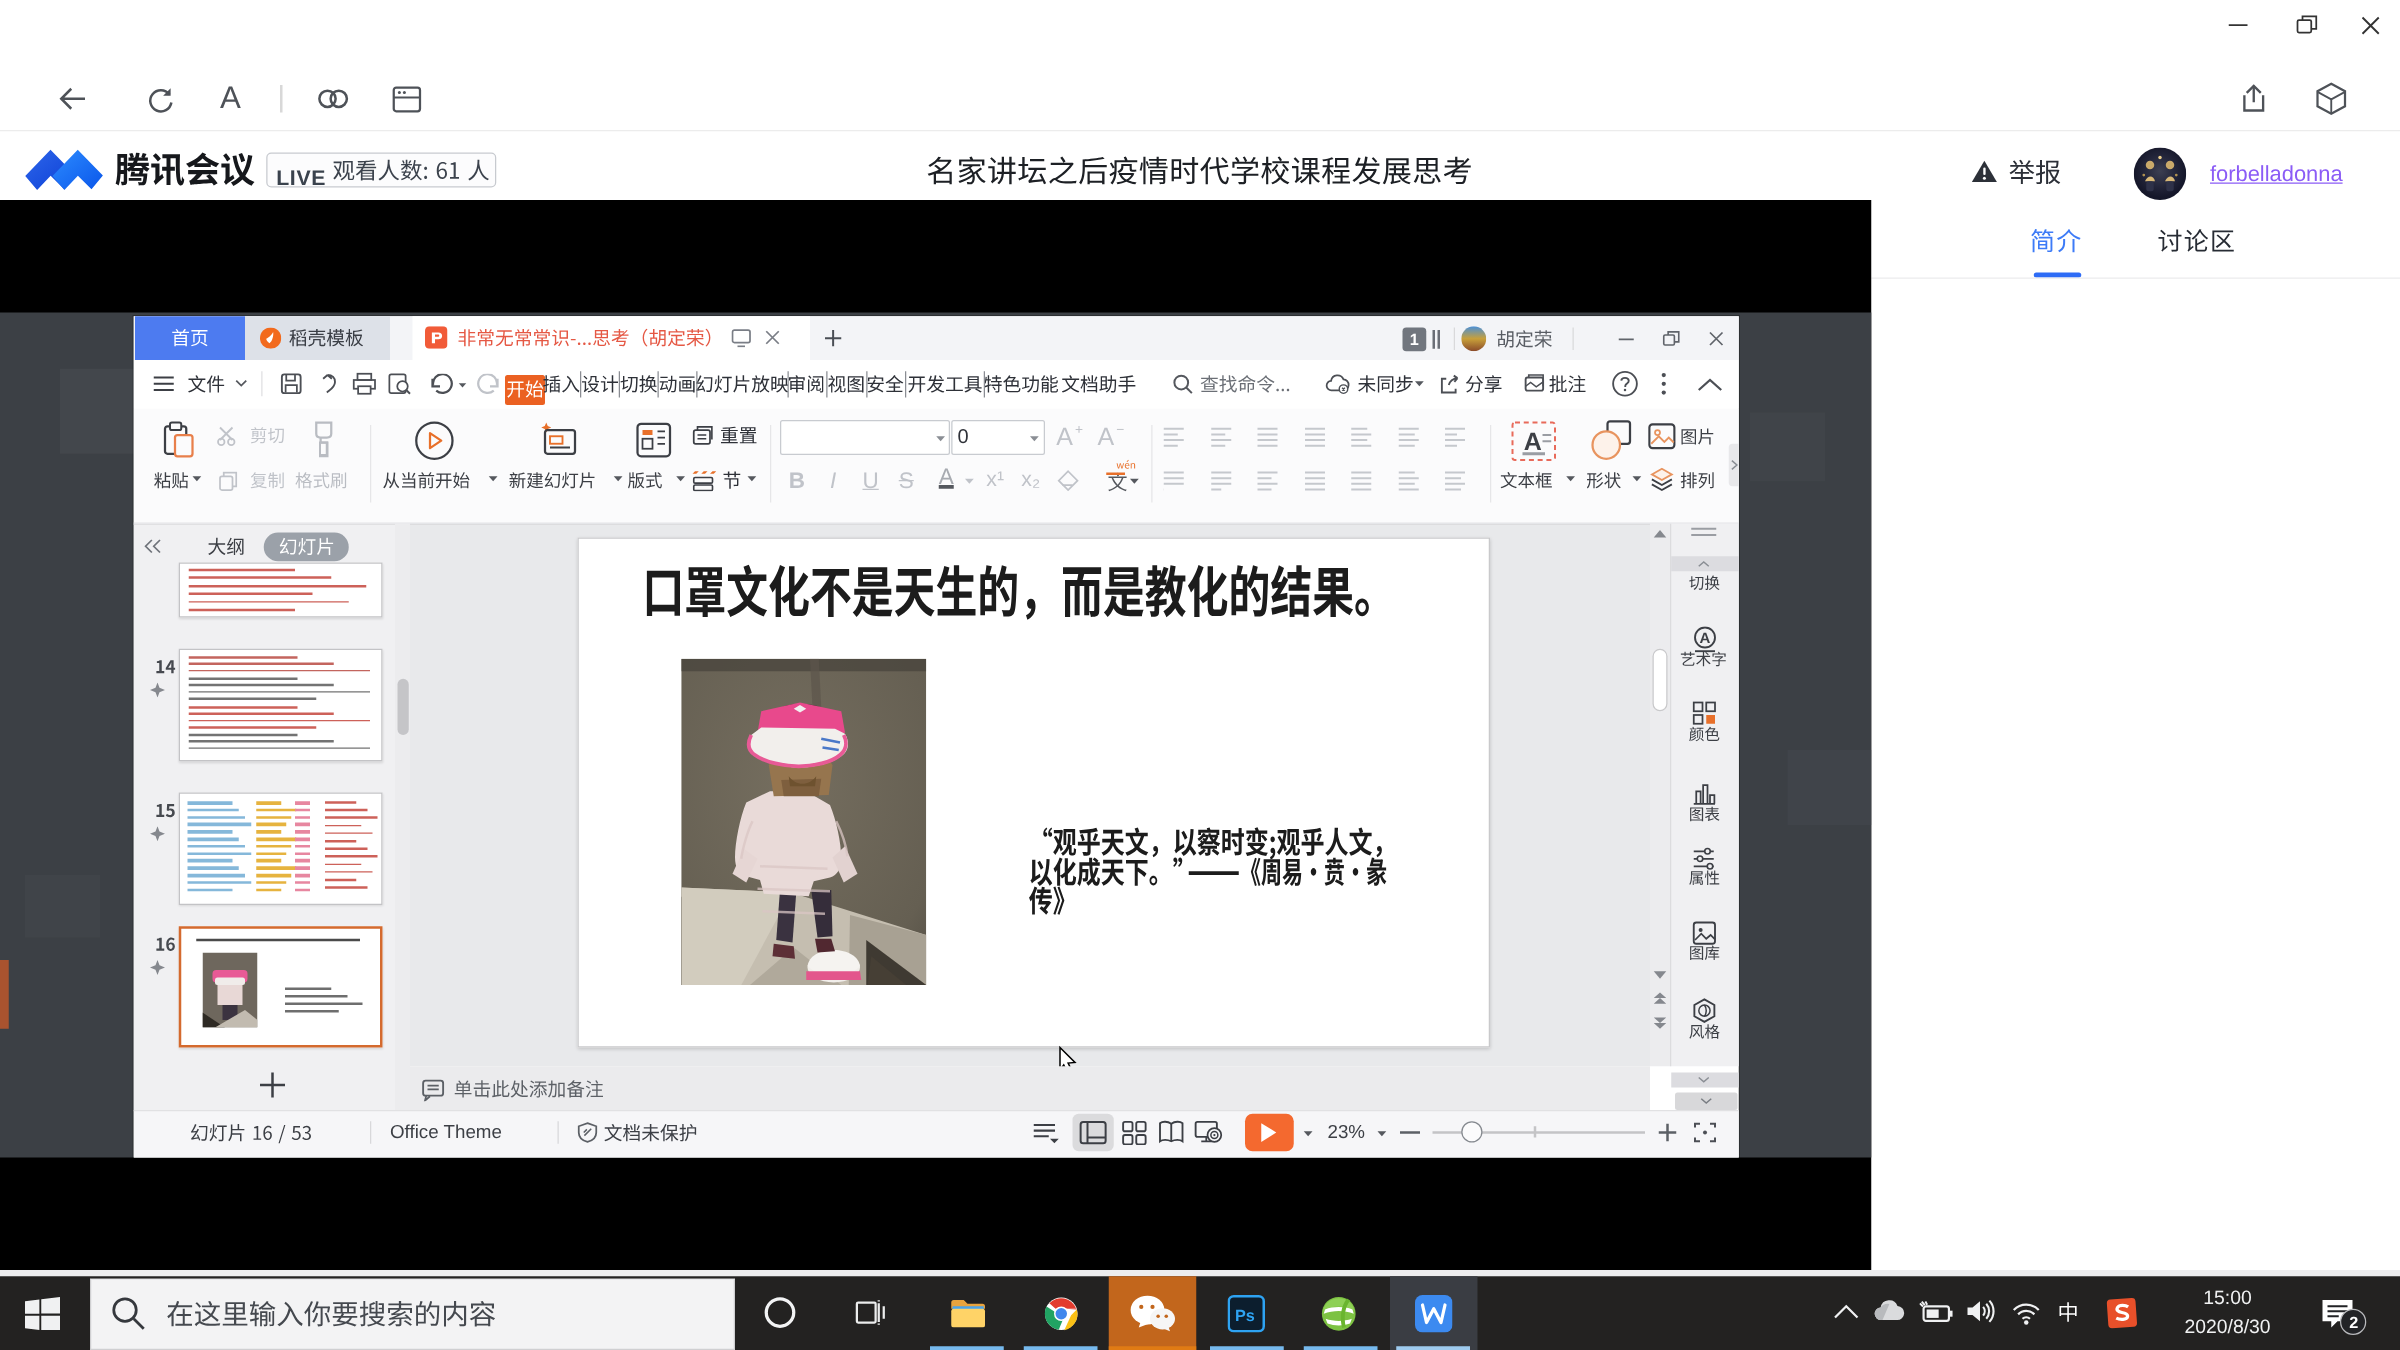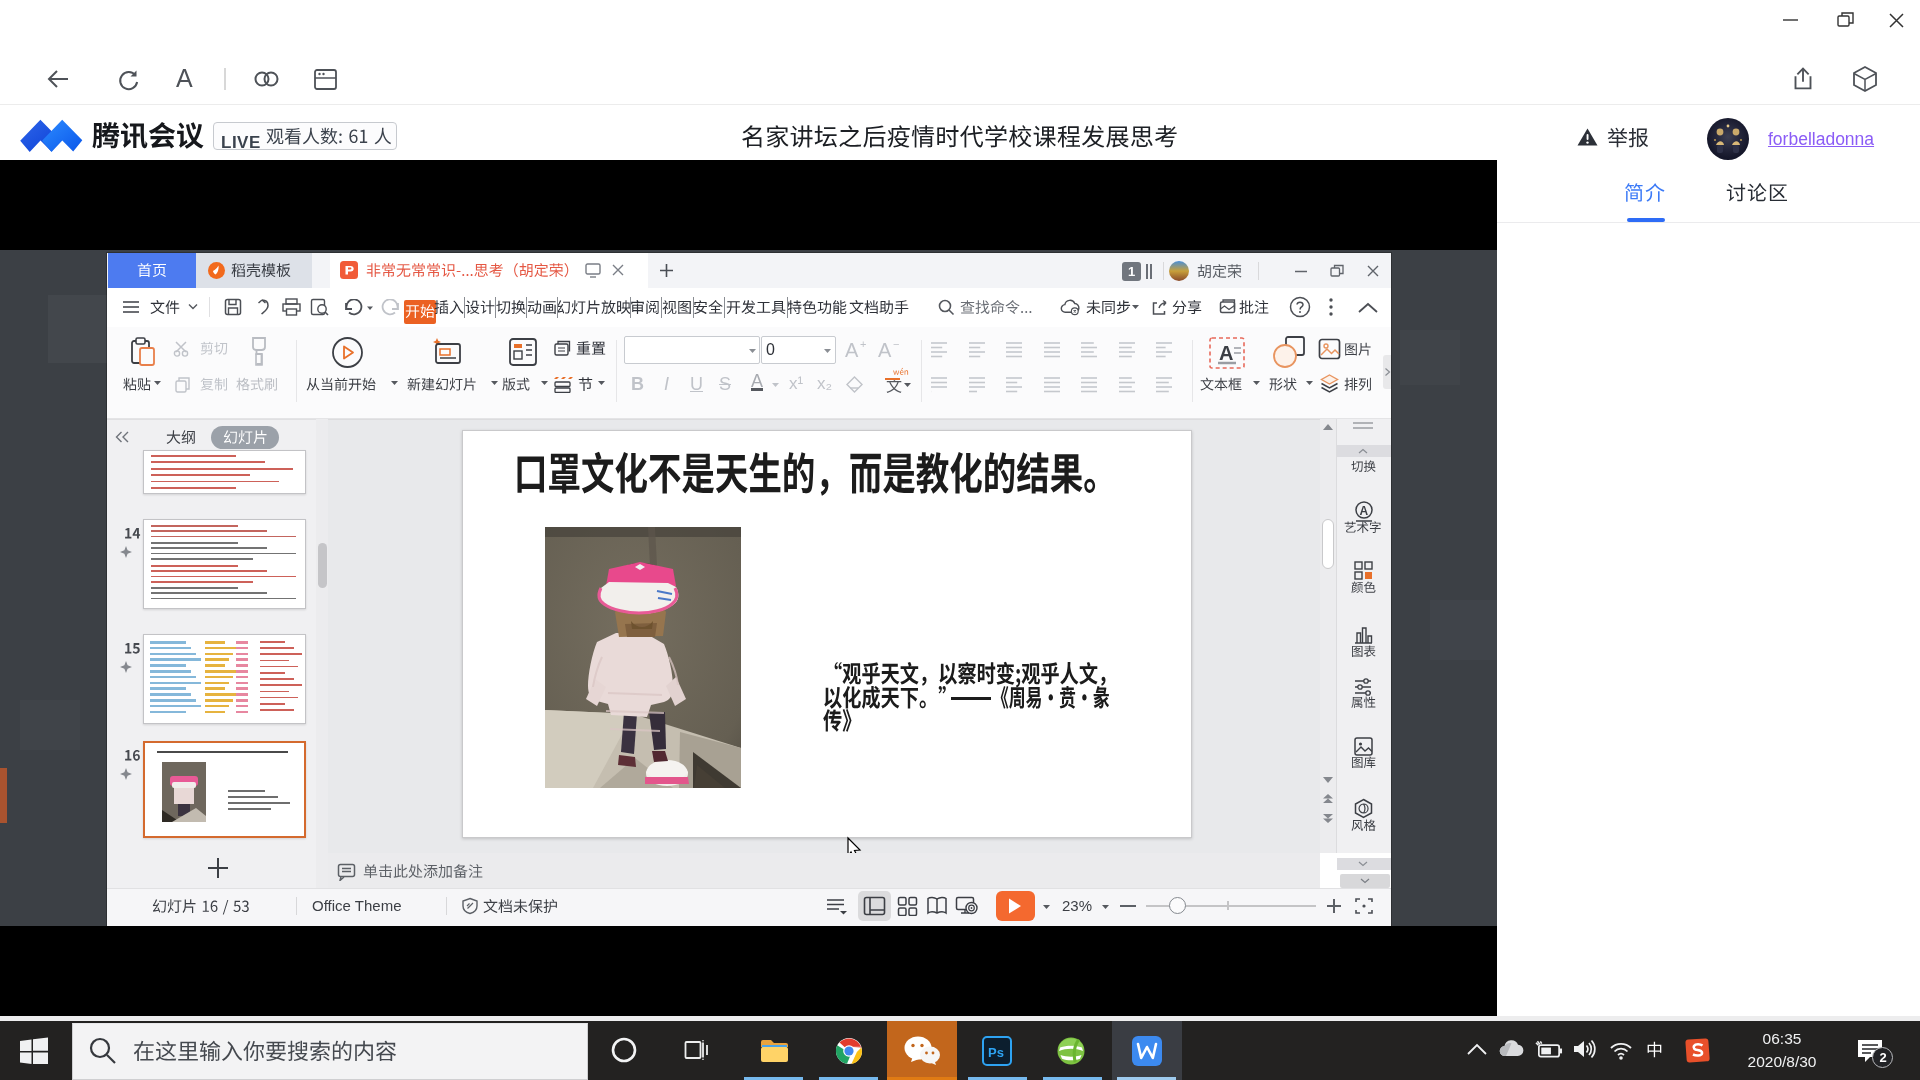--- a/index.html
+++ b/index.html
@@ -974,19 +974,19 @@
     <path d="M3 9a14 14 0 0 1 20 0M6.5 12.5a9 9 0 0 1 13 0M10 16a4.5 4.5 0 0 1 6 0" stroke="#f0f1f2" stroke-width="1.8" fill="none"></path>
     <circle cx="13" cy="19" r="1.8" fill="#f0f1f2"></circle>
   </svg>
 <svg style="position:absolute;left:1646px;top:1037.0px;" width="19" height="26">
     <path transform="translate(0 19.0)" d="M7.8 -14.3L7.8 -11.2L1.6 -11.2L1.6 -3.2L2.9 -3.2L2.9 -4.2L7.8 -4.2L7.8 1.3L9.1 1.3L9.1 -4.2L14 -4.2L14 -3.2L15.3 -3.2L15.3 -11.2L9.1 -11.2L9.1 -14.3ZM2.9 -5.5L2.9 -10L7.8 -10L7.8 -5.5ZM14 -5.5L9.1 -5.5L9.1 -10L14 -10Z" fill="#fff"></path>
   </svg>
 <svg style="position:absolute;left:1685px;top:1038px" width="25" height="25" viewBox="0 0 25 25">
     <rect x="1" y="1" width="23" height="23" rx="3" fill="#e8502a" transform="rotate(-4 12 12)"></rect>
     <path d="M17.5 7.5c-2-1.5-7-2-8.5 0.5-1.2 2 0.5 3.5 3.5 4 3 0.5 5 1.5 4.5 3.5-0.6 2.4-6 2.5-9 1" stroke="#fff" stroke-width="2.6" fill="none"></path>
   </svg>
-<div style="position:absolute;left:1782px;top:1027.4px;transform:translateX(-50%);font-size:15.5px;color:#f0f1f2;line-height:23.2px;white-space:nowrap;">06:35</div>
+<div style="position:absolute;left:1782px;top:1027.4px;transform:translateX(-50%);font-size:15.5px;color:#f0f1f2;line-height:23.2px;white-space:nowrap;">15:00</div>
 <div style="position:absolute;left:1782px;top:1050.4px;transform:translateX(-50%);font-size:15.5px;color:#f0f1f2;line-height:23.2px;white-space:nowrap;">2020/8/30</div>
 <svg style="position:absolute;left:1856px;top:1038px" width="30" height="26" viewBox="0 0 30 26">
     <path d="M2 2h24v17H14l-5 5v-5H2z" fill="#fff"></path>
     <path d="M6 7h16M6 11h16M6 15h9" stroke="#222326" stroke-width="1.6"></path>
   </svg>
 <div style="position:absolute;left:1872px;top:1047px;width:21px;height:21px;border-radius:50%;background:#222326;border:1.5px solid #b9babd"></div>
 <div style="position:absolute;left:1883px;top:1048.2px;transform:translateX(-50%);font-size:13px;color:#fff;line-height:19.5px;white-space:nowrap;font-weight:bold">2</div>
 </body></html>

